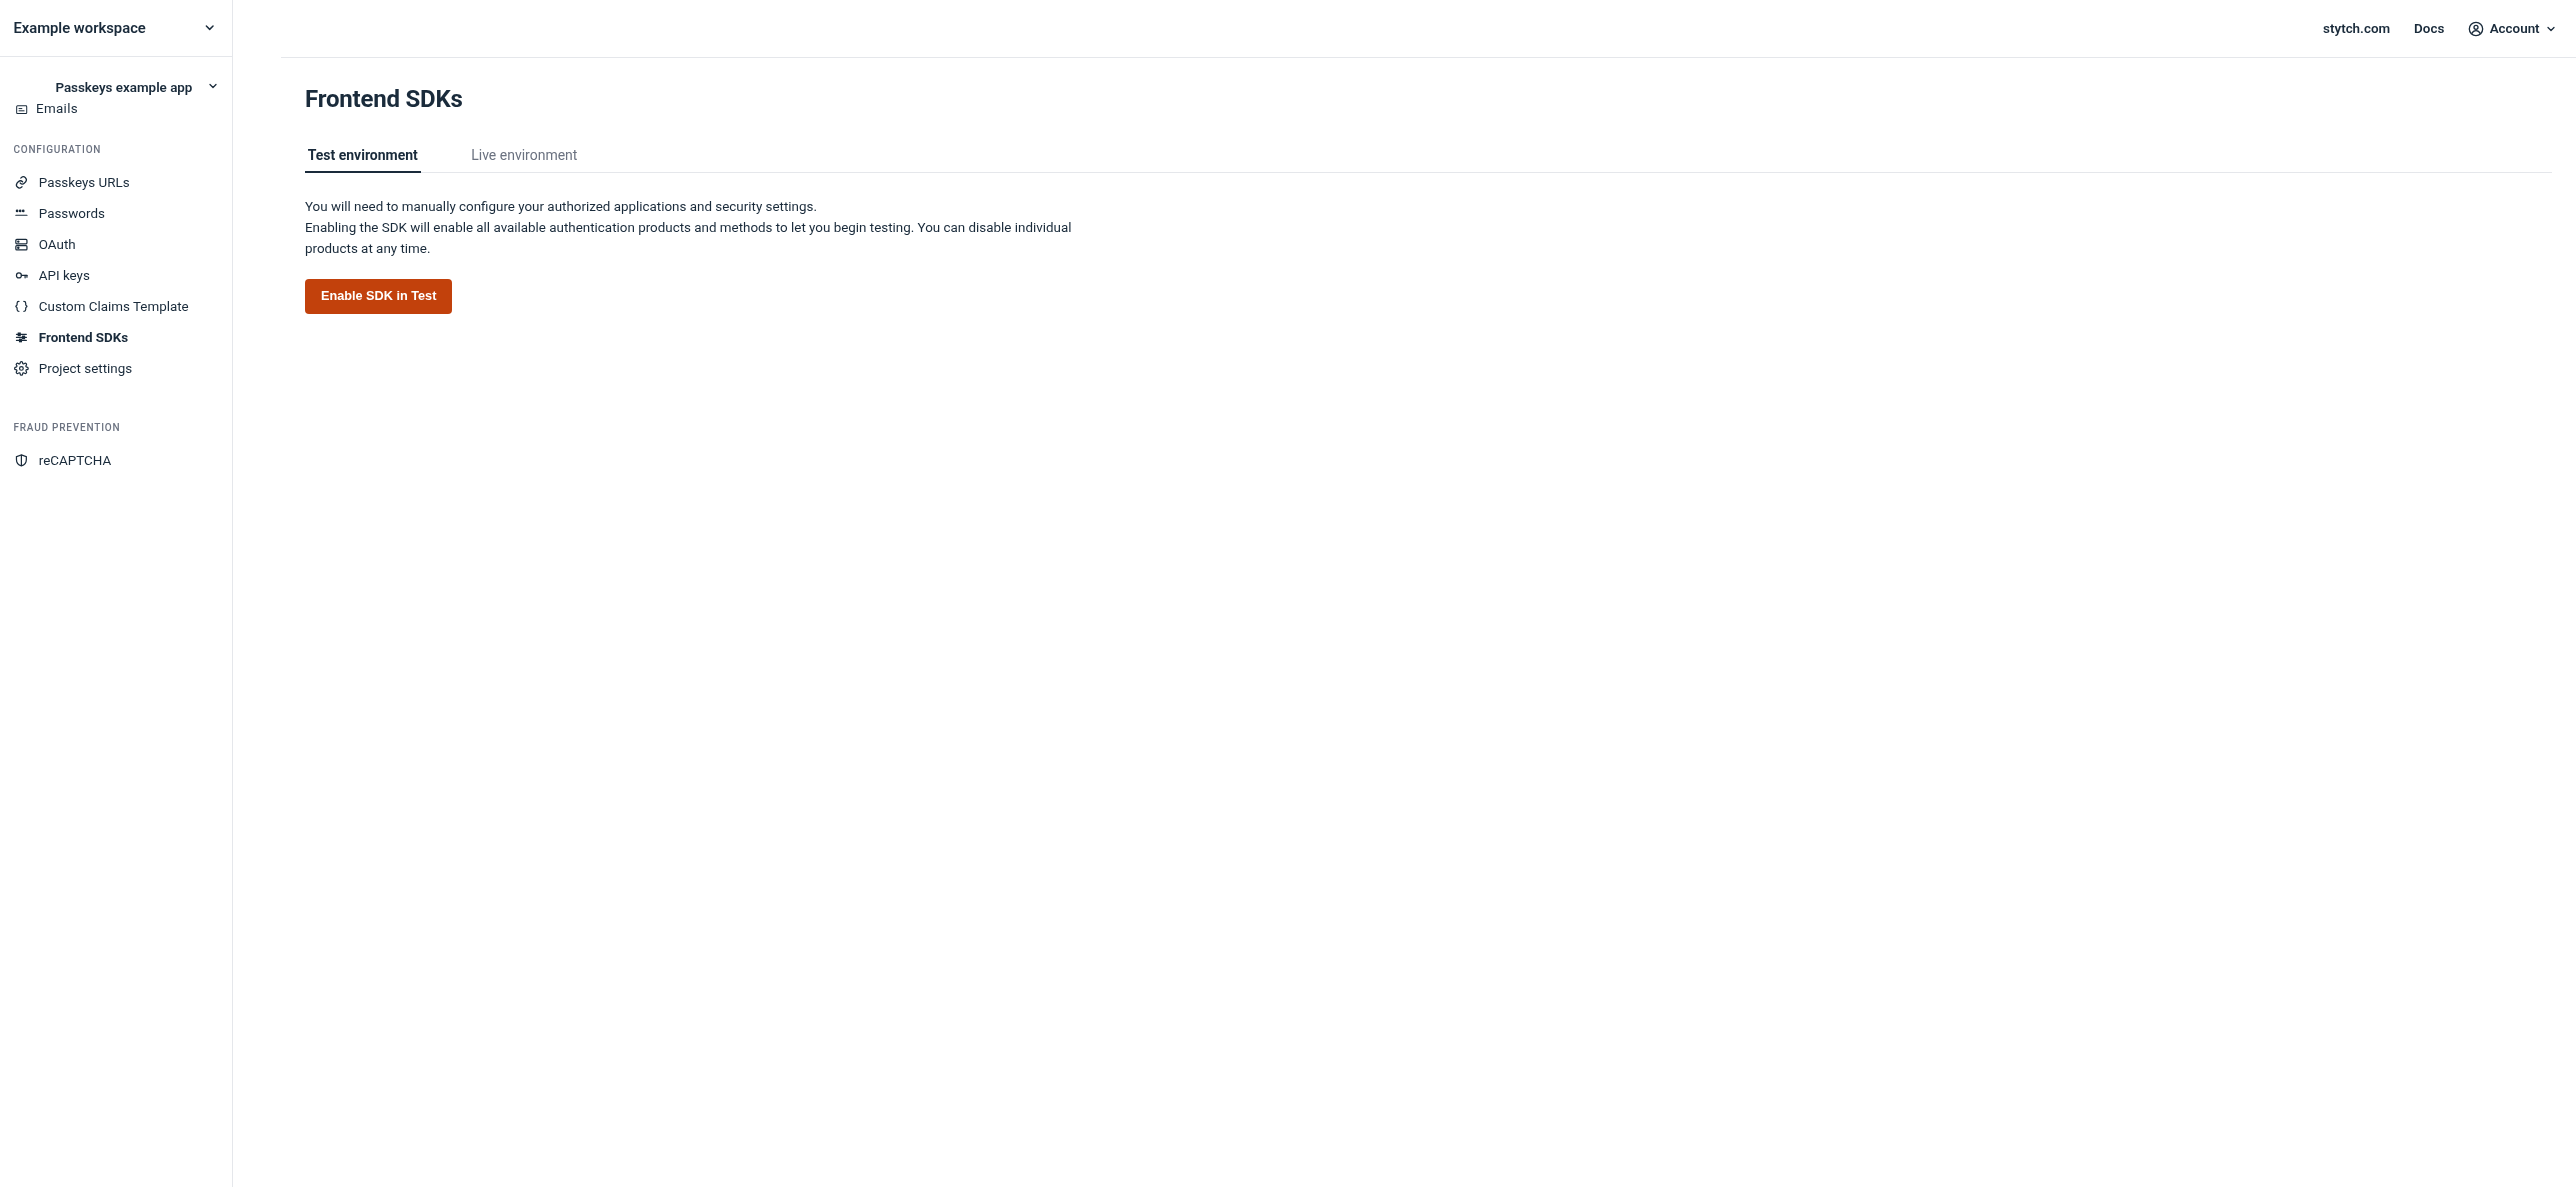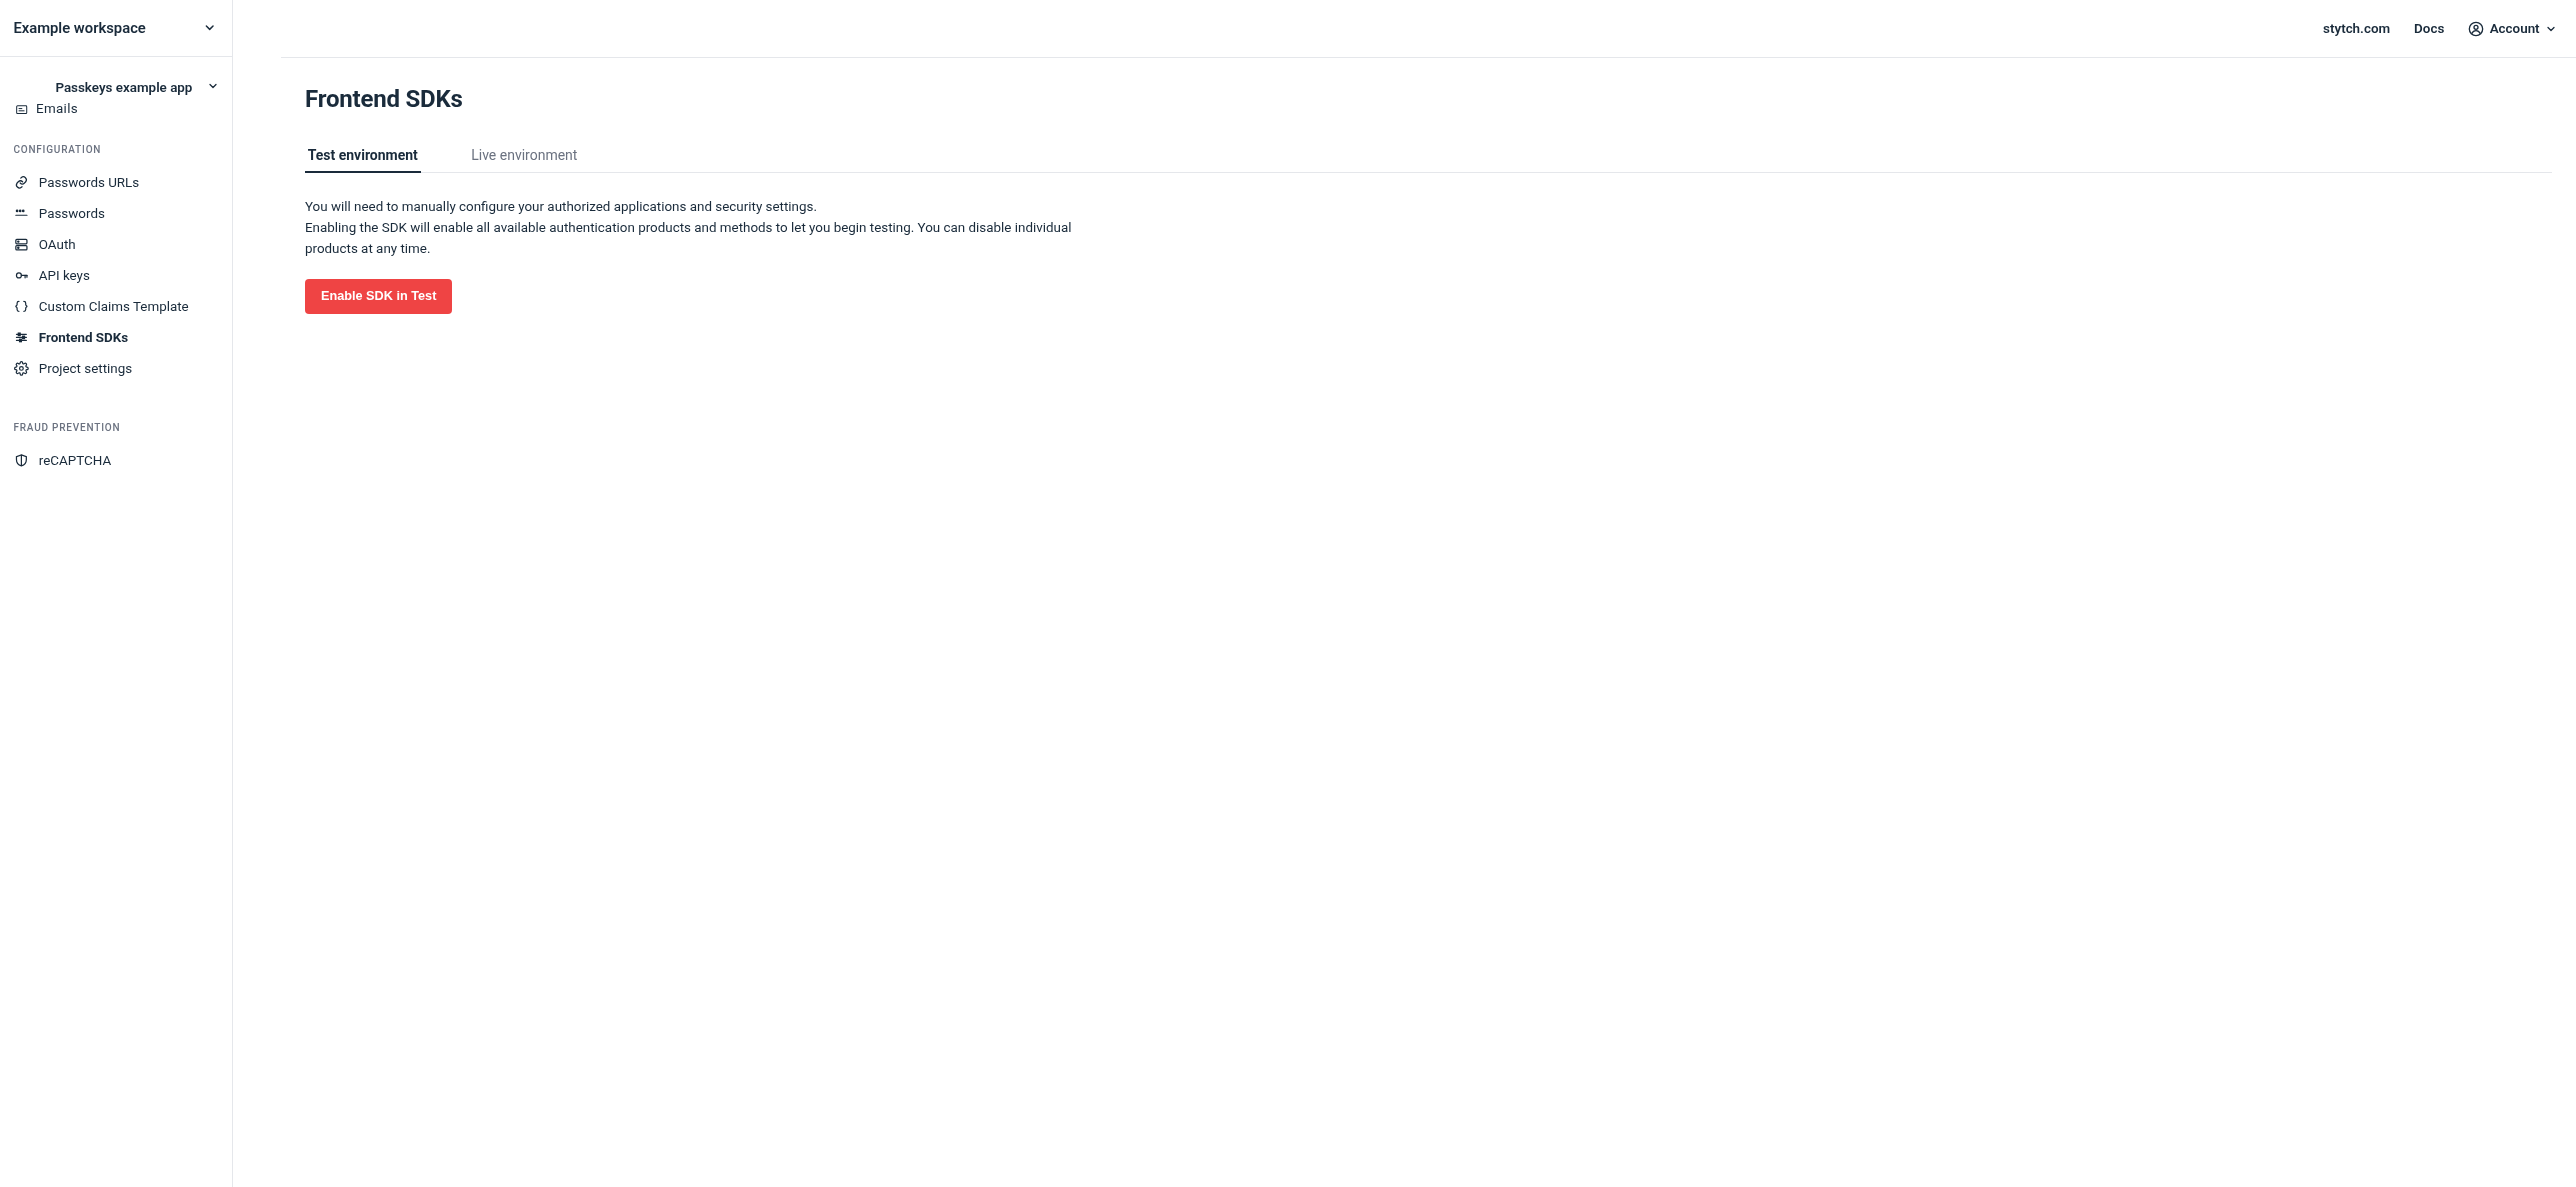--- a/index.html
+++ b/index.html
@@ -137,21 +137,21 @@
   }
 
   .body-copy { margin-top: 24px; font-size: 13.4px; color:#1a2b3b; line-height: 1.55; max-width: 805px; }
   .body-copy p { margin: 0; }
 
   .primary-btn {
     margin-top: 19px;
     display: inline-flex;
     align-items: center;
     justify-content: center;
-    background: #ef4444;
+    background: #c2410c;
     color: #fff;
     border: none;
     font-size: 12.7px;
     font-weight: 600;
     padding: 10.7px 16px;
     border-radius: 4px;
     cursor: pointer;
   }
 
   svg { display: block; }
@@ -195,21 +195,21 @@
       <div class="section-heading">CONFIGURATION</div>
 
       <ul class="nav-list">
         <li class="nav-item">
           <span class="icon">
             <svg width="14.8" height="14.8" viewBox="0 0 24 24" fill="none" stroke="#1a2b3b" stroke-width="2" stroke-linecap="round">
                 <path d="M10 13a5 5 0 0 0 7 0l2-2a5 5 0 0 0-7-7l-1 1"></path>
                 <path d="M14 11a5 5 0 0 0-7 0l-2 2a5 5 0 0 0 7 7l1-1"></path>
               </svg>
           </span>
-          <span class="label">Passwords URLs</span>
+          <span class="label">Passkeys URLs</span>
         </li>
         <li class="nav-item">
           <span class="icon">
             <svg width="14.8" height="14.8" viewBox="0 0 24 24" fill="none" stroke="#1a2b3b" stroke-width="2" stroke-linecap="round">
                 <circle cx="5" cy="8" r="1.2" fill="#1a2b3b"></circle>
                 <circle cx="10" cy="8" r="1.2" fill="#1a2b3b"></circle>
                 <circle cx="15" cy="8" r="1.2" fill="#1a2b3b"></circle>
                 <line x1="3" y1="15" x2="21" y2="15"></line>
               </svg>
           </span>

